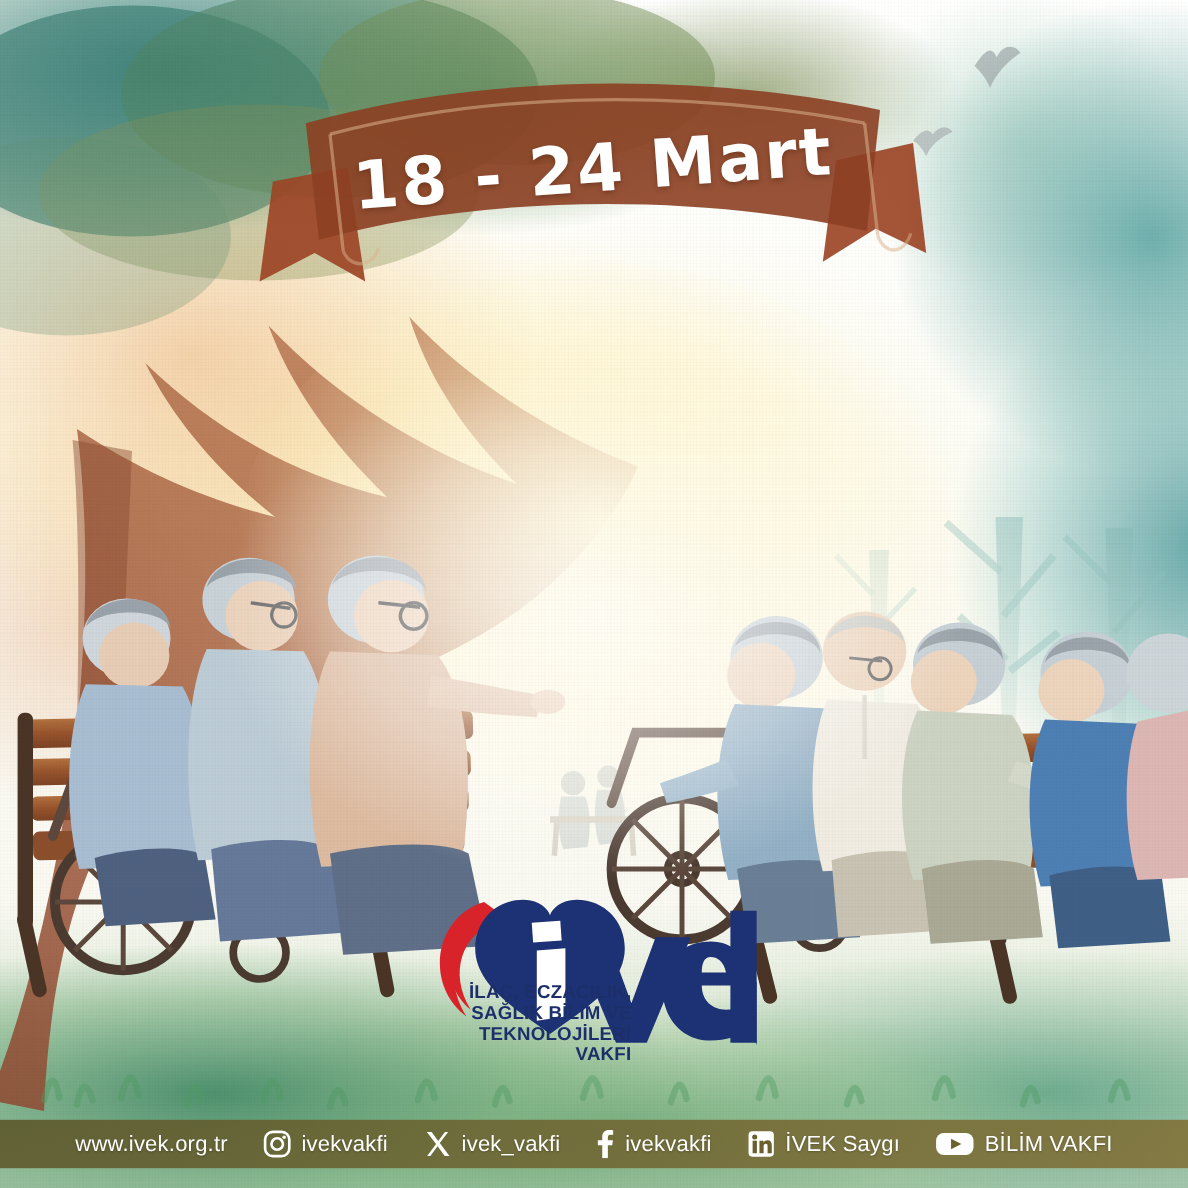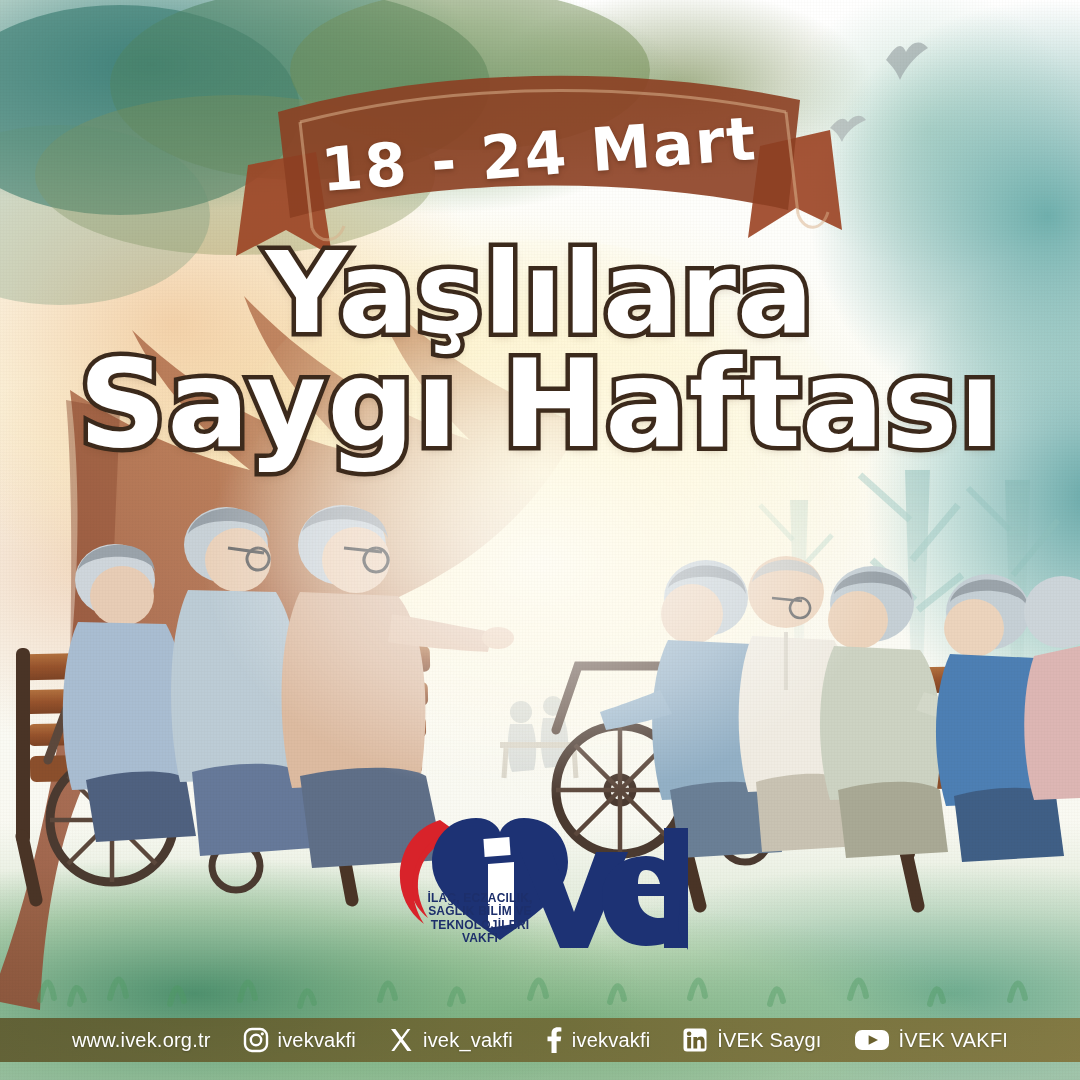--- a/index.html
+++ b/index.html
@@ -76,22 +76,22 @@
     paint-order:stroke fill;
     text-shadow:0 3px 10px rgba(80,50,25,.28);
   }
   #line1{font-size:113px;}
   #line2{font-size:122px;margin-top:-6px;}
 
   
   #logo{position:absolute;left:388px;top:800px;width:300px;height:165px;}
   #logo svg{display:block;}
   #logo-tagline{
-    position:absolute;left:-2px;top:92px;width:188px;text-align:center;
-    color:#1d2f6b;font-weight:700;font-size:12px;line-height:1.12;
+    position:absolute;left:-2px;top:92px;width:188px;text-align:right;
+    color:#1d2f6b;font-weight:700;font-size:17px;line-height:1.12;
     letter-spacing:.2px;font-family:"Liberation Sans",sans-serif;
     white-space:pre-line;
   }
 
   
   #footer{
     position:absolute;left:0;bottom:18px;width:1080px;height:44px;
     background:linear-gradient(90deg, rgba(92,84,40,.86) 0%, rgba(106,96,46,.86) 35%, rgba(118,104,50,.86) 70%, rgba(128,110,52,.86) 100%);
     display:flex;align-items:center;justify-content:center;gap:0px;
   }
@@ -312,24 +312,20 @@
       <path d="M300 62 L312 168" stroke="#d9b08a" stroke-width="3" fill="none" opacity=".55"></path>
       <path d="M786 52 L798 154" stroke="#d9b08a" stroke-width="3" fill="none" opacity=".55"></path>
       <path d="M312 168 C 318 184 338 184 344 166" stroke="#d9b08a" stroke-width="3" fill="none" opacity=".5"></path>
       <path d="M798 154 C 804 172 822 172 828 152" stroke="#d9b08a" stroke-width="3" fill="none" opacity=".5"></path>
     </svg>
     <div class="ribbon-text">
       <span>18 - 24 Mart</span>
     </div>
   </div>
 
-  <div id="headline">
-    <div id="line1">Yaşlılara</div>
-    <div id="line2">Saygı Haftası</div>
-  </div>
 
   <div id="logo">
     <svg width="300" height="165" viewBox="0 0 300 165">
 
       <path d="M58 26 C 18 40 8 92 40 118 C 20 86 30 48 68 36 C 62 30 60 28 58 26 Z" fill="#d8232a"></path>
       <path d="M52 20 C 6 34 -2 96 36 124 C 14 90 24 42 66 30 Z" fill="#d8232a"></path>
 
       <path d="M88 18 C 62 18 44 38 44 62 C 44 96 82 118 112 140 C 142 118 180 96 180 62 C 180 38 162 18 136 18 C 122 18 114 26 112 32 C 110 26 102 18 88 18 Z" fill="#1d3274"></path>
 
       <rect x="96" y="38" width="26" height="18" fill="#ffffff" transform="rotate(-4 109 47)"></rect>
@@ -386,17 +382,17 @@
         <path d="M11.4 10 L15.1 10 L15.1 11.6 C15.8 10.4 17.1 9.6 18.8 9.6 C21.3 9.6 22.6 11.3 22.6 14.2 L22.6 21.4 L18.8 21.4 L18.8 15 C18.8 13.5 18.2 12.8 17.1 12.8 C15.9 12.8 15.2 13.6 15.2 15 L15.2 21.4 L11.4 21.4 Z" fill="#6a602e"></path>
       </svg>
       <span class="lbl">İVEK Saygı</span>
     </div>
 
     <div class="f-item">
       <svg width="36" height="26" viewBox="0 0 36 26">
         <rect x="1" y="3" width="34" height="20" rx="7" fill="#fff"></rect>
         <path d="M14.6 8.2 L24 13 L14.6 17.8 Z" fill="#6a602e"></path>
       </svg>
-      <span class="lbl">İVEK VAKFI</span>
+      <span class="lbl">BİLİM VAKFI</span>
     </div>
 
   </div>
 </div>
 
 </body></html>

